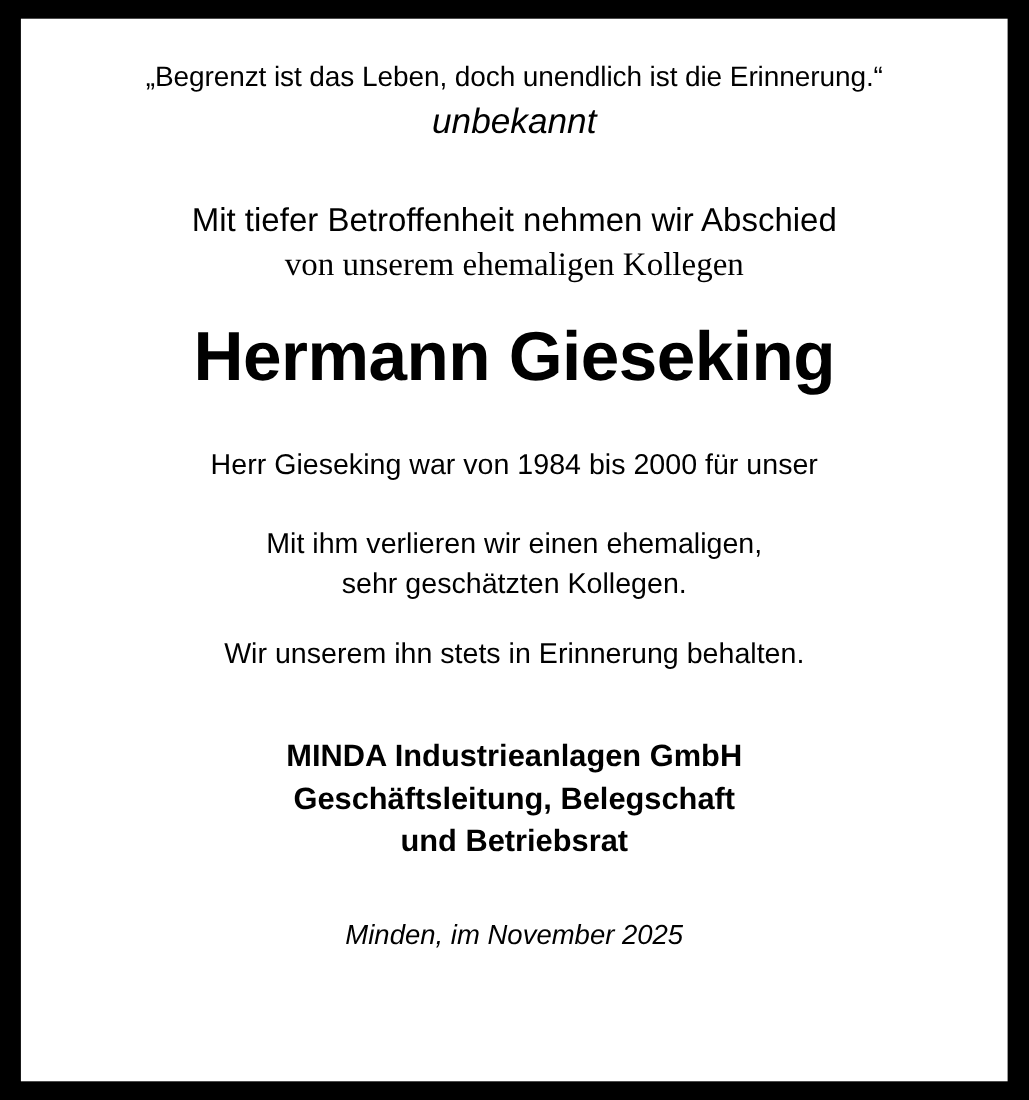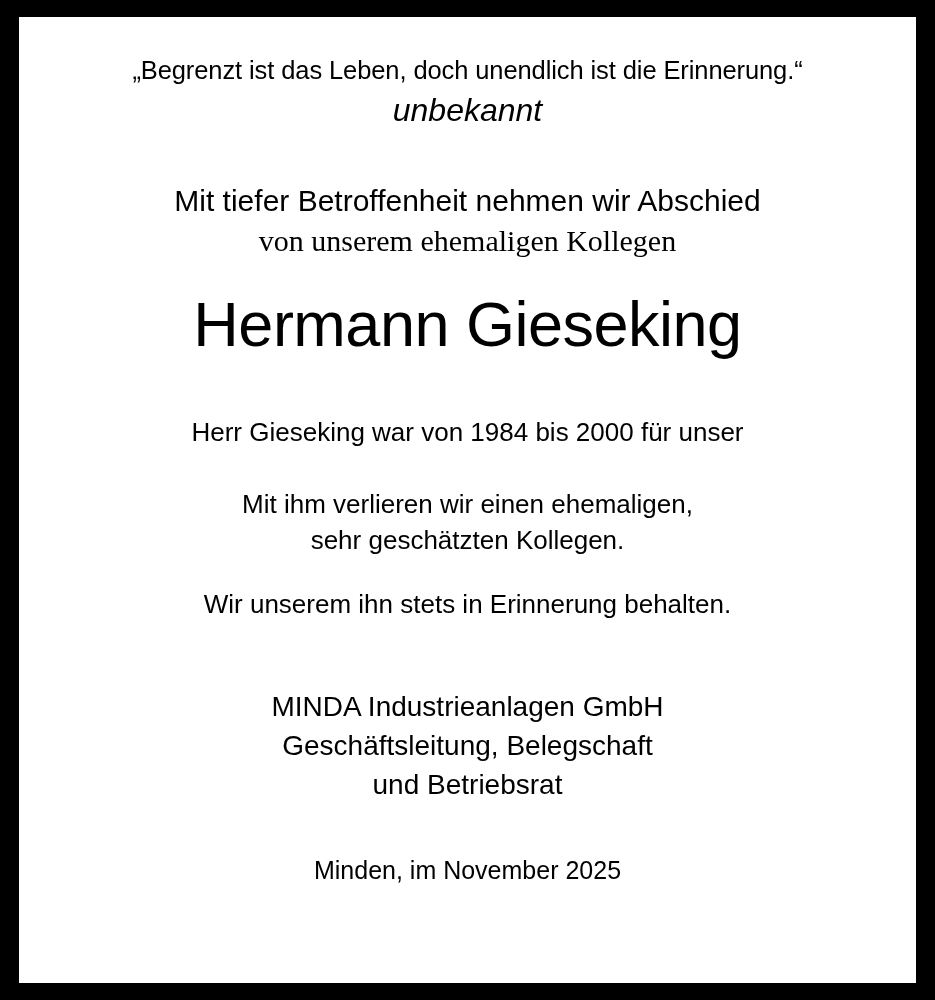--- a/index.html
+++ b/index.html
@@ -20,21 +20,20 @@
     padding: 17px 19px 17px 19px;
   }
   .notice-card {
     box-sizing: border-box;
     width: 100%;
     height: 100%;
     background: #ffffff;
     color: #000000;
     display: flex;
     flex-direction: column;
-    align-items: center;
     padding: 38px 30px 20px 30px;
   }
   .quote {
     font-size: 25.5px;
     line-height: 1.22;
     text-align: center;
     letter-spacing: -0.1px;
   }
   .quote-attrib {
     font-size: 32px;
@@ -48,48 +47,49 @@
     line-height: 1.33;
     text-align: center;
   }
   .intro .line2 {
     display: block;
     font-family: Liberation Serif, serif;
   }
   .deceased-name {
     margin-top: 30px;
     font-size: 63px;
-    font-weight: normal;
+    font-weight: bold;
     letter-spacing: -0.5px;
     text-align: center;
     line-height: 1.05;
   }
   .body-text {
     margin-top: 48px;
     font-size: 26px;
     line-height: 1.38;
     text-align: center;
   }
   .body-text .para {
-    margin: 10px;
+    margin: 0;
   }
   .body-text .para + .para {
     margin-top: 28px;
   }
   .company-block {
     margin-top: 56px;
     font-size: 28px;
-    font-weight: normal;
+    font-weight: bold;
     line-height: 1.38;
     text-align: center;
   }
   .place-date {
     margin-top: 52px;
     font-size: 25px;
     text-align: center;
+    font-style: italic;
   }
 </style>
 </head>
 <body>
 
 <div class="notice-frame">
   <div class="notice-card">
 
     <div class="quote">„Begrenzt ist das Leben, doch unendlich ist die Erinnerung.“</div>
     <div class="quote-attrib">unbekannt</div>

